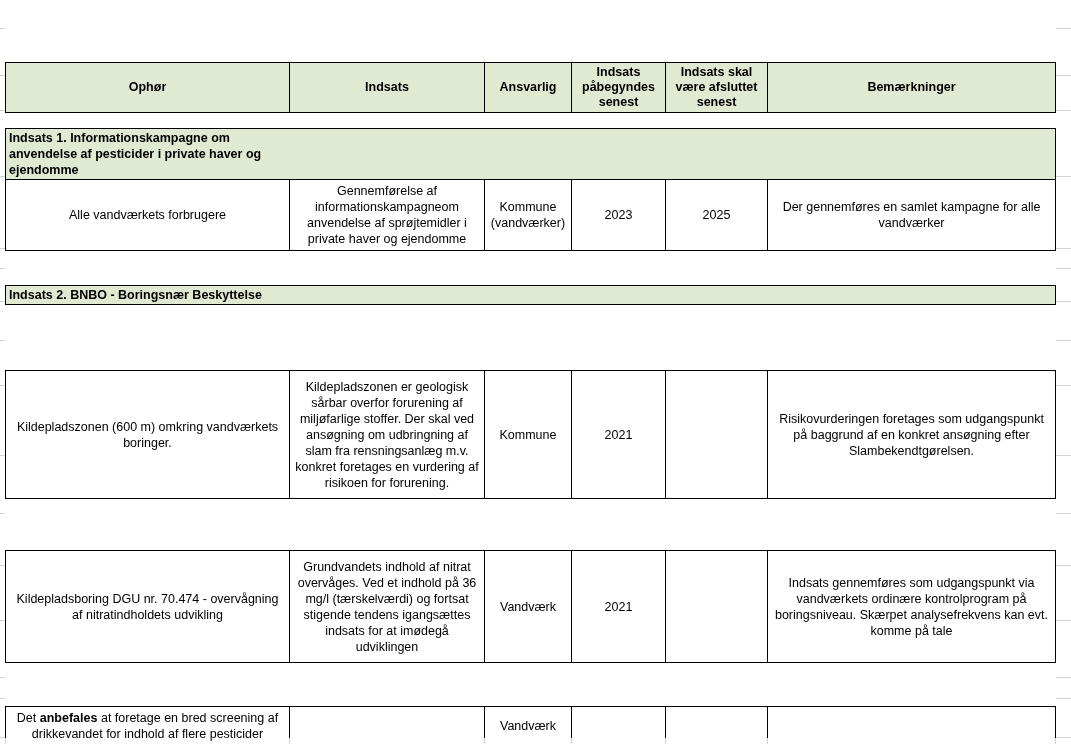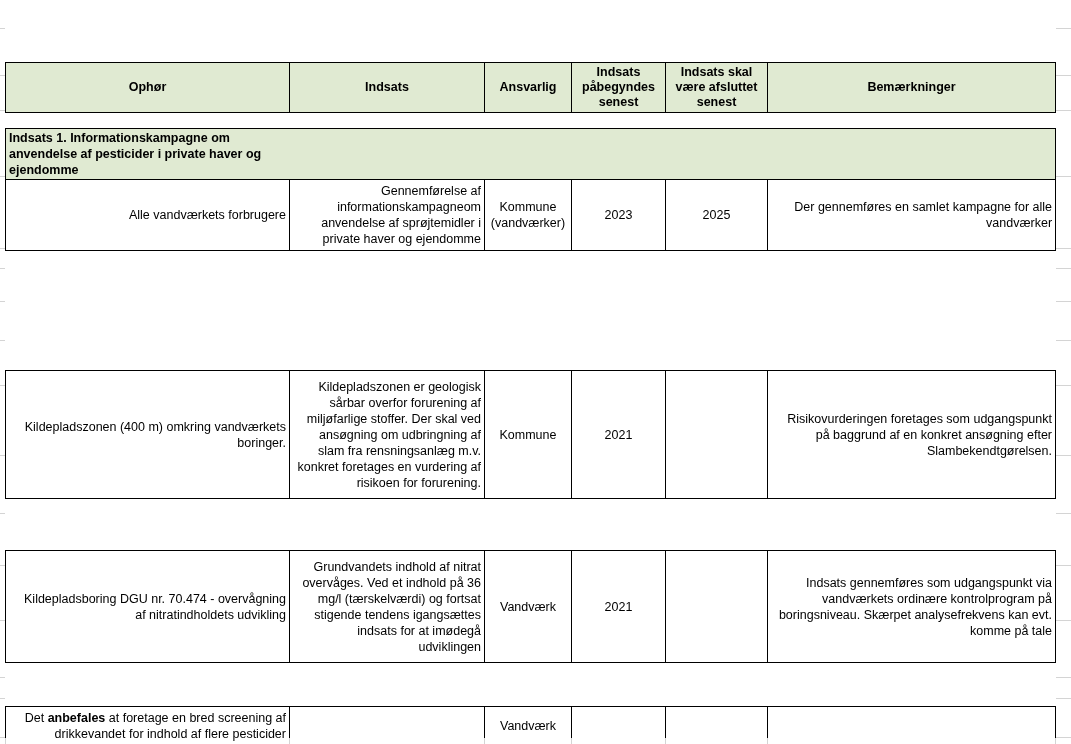--- a/index.html
+++ b/index.html
@@ -8,21 +8,21 @@
   .title-bar{position:absolute;left:5px;top:3px;width:1050px;height:42px;
              background:#538135;color:#ffffff;font-weight:bold;font-size:16px;
              padding:7px 7px;box-sizing:border-box;}
   table.tbl{position:absolute;left:5px;width:1050px;border-collapse:collapse;
             table-layout:fixed;}
   table.tbl td{border:1px solid #000;padding:1px 3px;font-size:12.5px;
                line-height:16px;white-space:pre-line;vertical-align:middle;
                overflow:hidden;box-sizing:border-box;}
   tr.hdr td{background:#e0ead2;font-weight:bold;text-align:center;line-height:15px;}
   td.sec-hdr{background:#e0ead2;font-weight:bold;text-align:left;line-height:15.5px;}
-  td.left{text-align:right;}
+  td.left{text-align:center;}
   td.ctr{text-align:center;}
   .gl-h{position:absolute;height:1px;background:#d4d4d4;}
   .gl-v{position:absolute;width:1px;background:#d4d4d4;}
 </style>
 </head>
 <body>
 
 <div class="sheet">
 
 
@@ -85,35 +85,38 @@
   <table class="tbl" style="top:285px">
     <colgroup>
         <col style="width:284px">
         <col style="width:195px">
         <col style="width:87px">
         <col style="width:94px">
         <col style="width:102px">
         <col style="width:288px">
       </colgroup>
     <tbody>
+        <tr>
+      <td colspan="6" class="sec-hdr" style="height:17px">Indsats 2. BNBO - Boringsnær Beskyttelse</td>
+    </tr>
   </tbody>
     </table>
 
   <table class="tbl" style="top:370px">
     <colgroup>
         <col style="width:284px">
         <col style="width:195px">
         <col style="width:87px">
         <col style="width:94px">
         <col style="width:102px">
         <col style="width:288px">
       </colgroup>
     <tbody>
     <tr style="height:128px">
-      <td class="left">Kildepladszonen (400 m) omkring vandværkets
+      <td class="left">Kildepladszonen (600 m) omkring vandværkets
 boringer.</td>
       <td class="left">Kildepladszonen er geologisk
 sårbar overfor forurening af
 miljøfarlige stoffer. Der skal ved
 ansøgning om udbringning af
 slam fra rensningsanlæg m.v.
 konkret foretages en vurdering af
 risikoen for forurening.</td>
       <td class="ctr">Kommune</td>
       <td class="ctr">2021</td>

